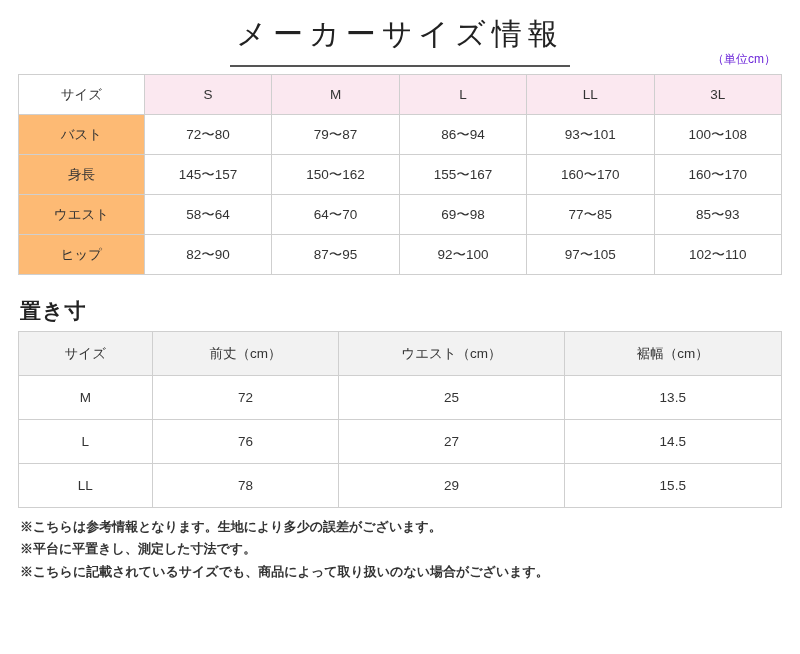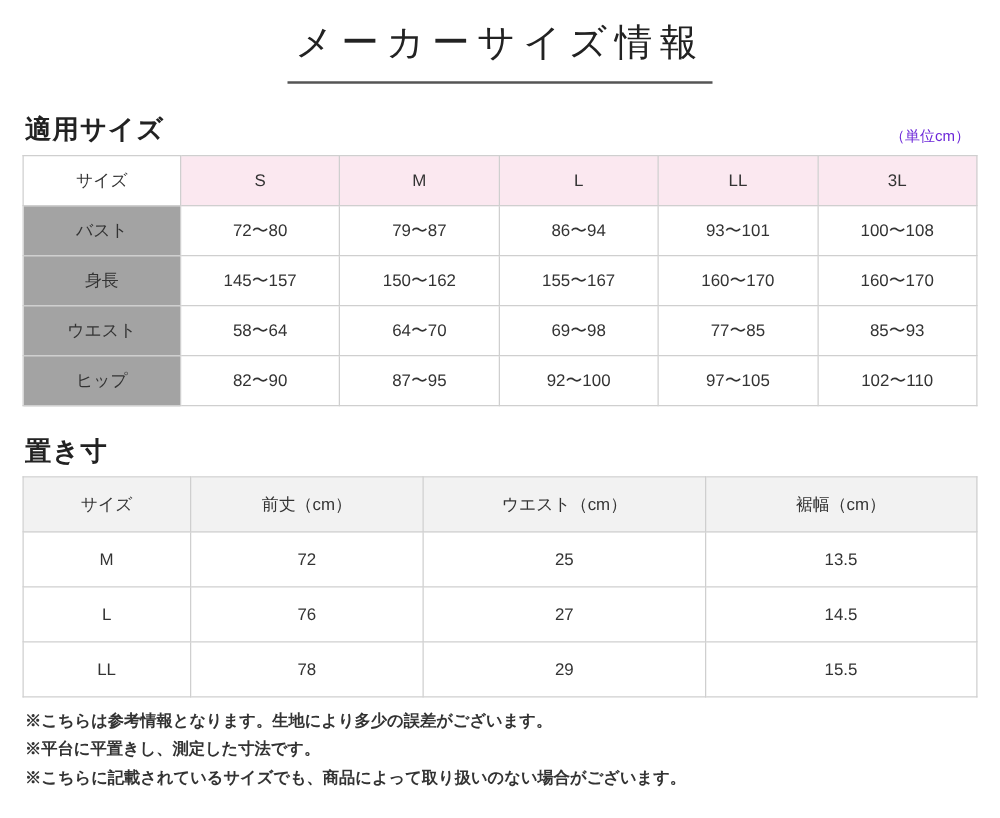--- a/index.html
+++ b/index.html
@@ -71,21 +71,21 @@
     height: 39px;
   }
   .size-table thead th {
     background: #fbe8f0;
     font-size: 13.5px;
   }
   .size-table thead th.corner {
     background: #ffffff;
   }
   .size-table tbody th {
-    background: #a3a3a3;
+    background: #fdba74;
   }
   
   .measure-table {
     margin-top: 6px;
   }
   .measure-table td, .measure-table th {
     height: 43px;
   }
   .measure-table thead th {
     background: #f2f2f2;
@@ -105,21 +105,20 @@
 </style>
 </head>
 <body>
 
 <div class="page">
 
   <div class="main-title-wrap">
     <div class="main-title">メーカーサイズ情報</div>
   </div>
 
-  <div class="section-heading">適用サイズ</div>
   <div class="unit-note">（単位cm）</div>
 
   <table class="size-table">
     <colgroup>
       <col style="width:16.5%">
       <col style="width:16.7%">
       <col style="width:16.7%">
       <col style="width:16.7%">
       <col style="width:16.7%">
       <col style="width:16.7%">

